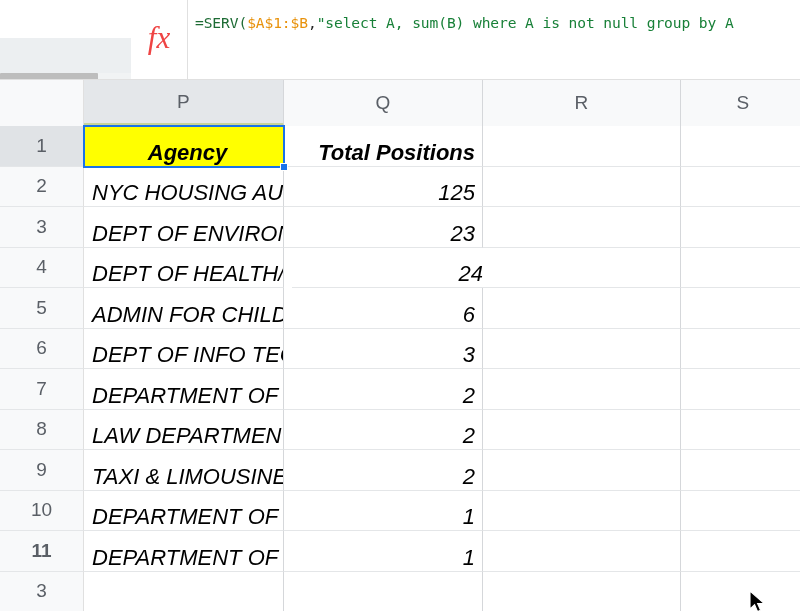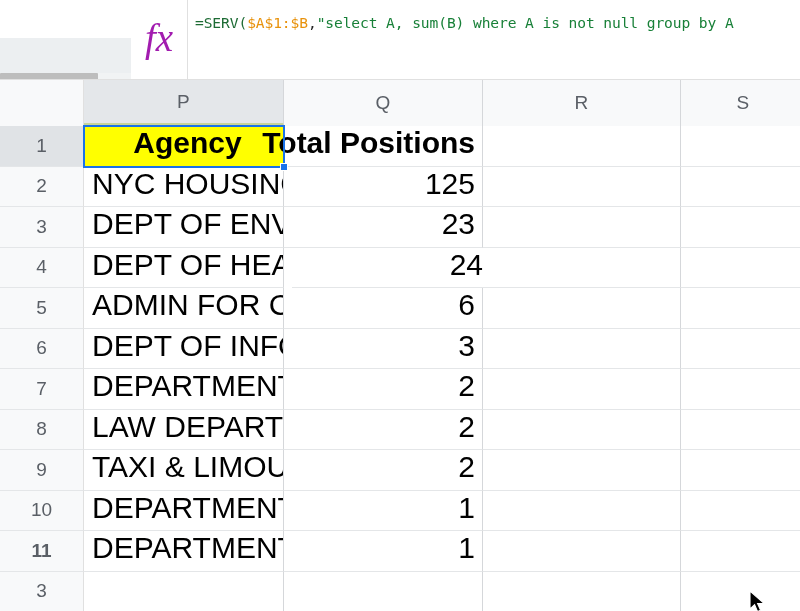--- a/index.html
+++ b/index.html
@@ -46,22 +46,22 @@
   #fx-wrap {
     position: absolute; left: 131px; top: 0;
     width: 57px; height: 80px;
     background: #ffffff;
     border-right: 1px solid #e0e0e0;
     display: flex; align-items: center; justify-content: center;
   }
   #fx-glyph {
     font-family: "Liberation Serif", serif;
     font-style: italic;
-    font-size: 39px;
-    color: #a21caf;
+    font-size: 31px;
+    color: #ef4444;
     line-height: 1;
     padding-bottom: 6px;
   }
 
   #formula-area {
     position: absolute; left: 188px; top: 0;
     width: 612px; height: 80px;
     background: #ffffff;
     padding: 8px 6px 0 7px;
   }
@@ -145,23 +145,24 @@
 
   
   .cell {
     position: absolute;
     background: #ffffff;
     border-right: 1px solid #d5d7da;
     border-bottom: 1px solid #e4e6e8;
     overflow: hidden;
     white-space: nowrap;
     display: flex;
-    align-items: flex-start;
-    font-size: 30px;
+    align-items: flex-end;
+    font-size: 22px;
     color: #000000;
+    font-style: italic;
   }
   .cell.txt { justify-content: flex-start; padding-left: 8px; }
   .cell.num { justify-content: flex-end;  padding-right: 7px; }
   .cell.hdr { font-weight: bold; }
   .cell.ctr { justify-content: center; }
   .cell.yellow { background: #ffff00; }
   .cell.noclip { overflow: visible; z-index: 3; }
 
   
   #selection-box {

